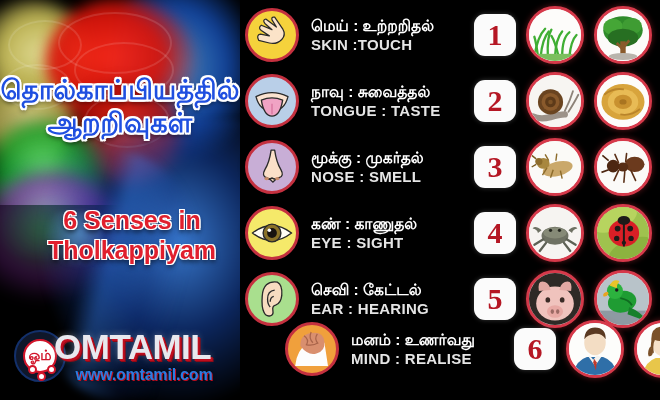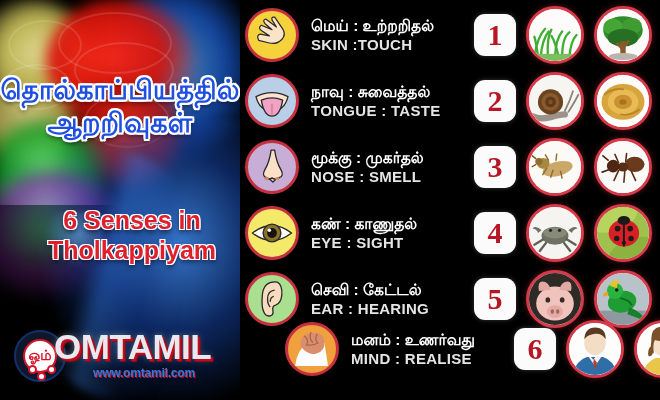--- a/index.html
+++ b/index.html
@@ -77,21 +77,21 @@
   .logo-mark .om{position:absolute;left:0;top:0;width:100%;height:100%;
       display:flex;align-items:center;justify-content:center;
       color:#d2152a;font-size:14px;font-weight:bold;font-family:"Liberation Sans","DejaVu Sans",sans-serif;}
   .logo-mark .dot{position:absolute;width:9px;height:9px;border-radius:50%;
       border:2px solid #d2152a;background:#fff;box-sizing:border-box;}
   .logo-word{position:absolute;left:40px;top:0;width:176px;
       font-size:35px;font-weight:bold;letter-spacing:-0.5px;line-height:38px;
       color:#e8e8ee;
       text-shadow:2px 2px 0 #c00d1e,3px 3px 0 #8d0a16,0 0 7px rgba(255,255,255,.35);}
   .logo-url{position:absolute;left:44px;top:38px;width:172px;text-align:center;
-      font-size:12px;font-weight:bold;color:#2a7de1;letter-spacing:-.2px;
+      font-size:16px;font-weight:bold;color:#2a7de1;letter-spacing:-.2px;
       text-shadow:1px 1px 0 #c00d1e,0 0 4px rgba(0,0,0,.9);}
 
   
   #right{position:absolute;left:240px;top:0;width:420px;height:400px;background:#000;border-radius:10px;}
   .row{position:absolute;left:0;width:420px;height:66px;display:flex;align-items:center;}
 
   .senseIcon{position:relative;flex:0 0 auto;width:54px;height:54px;margin-left:5px;
       border-radius:50%;border:3px solid #c4303f;box-sizing:border-box;
       box-shadow:0 0 6px rgba(0,0,0,.9);overflow:hidden;}
   .senseIcon svg{position:absolute;left:0;top:0;width:100%;height:100%;}

